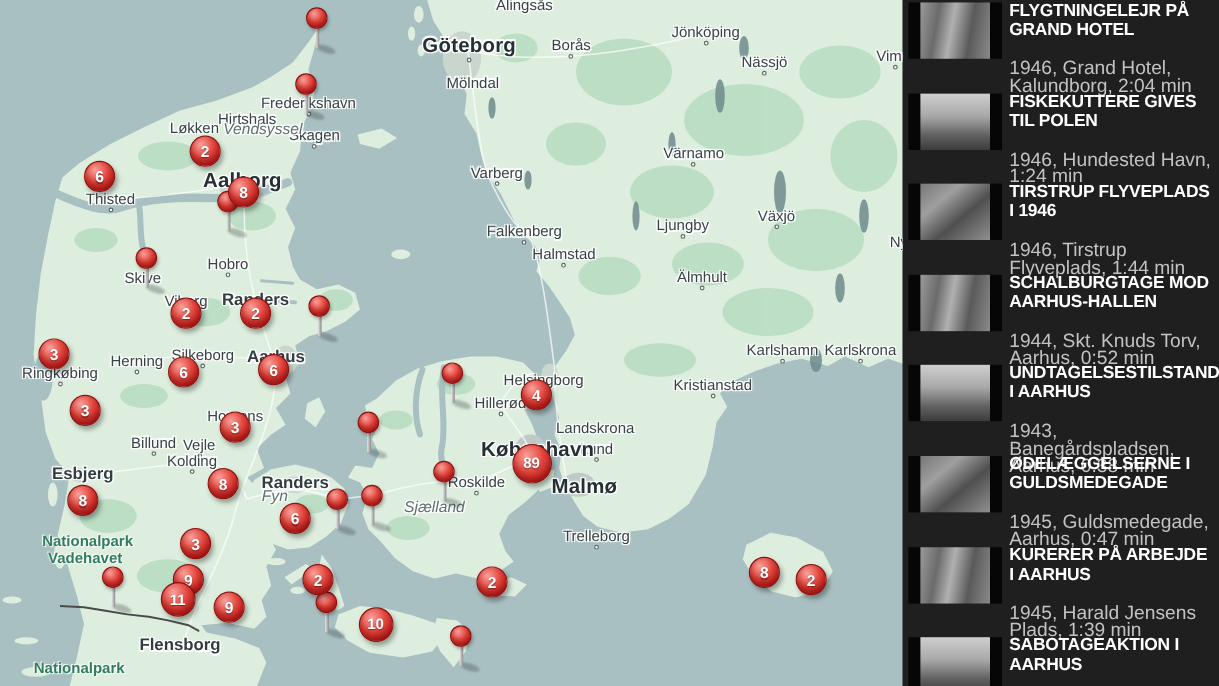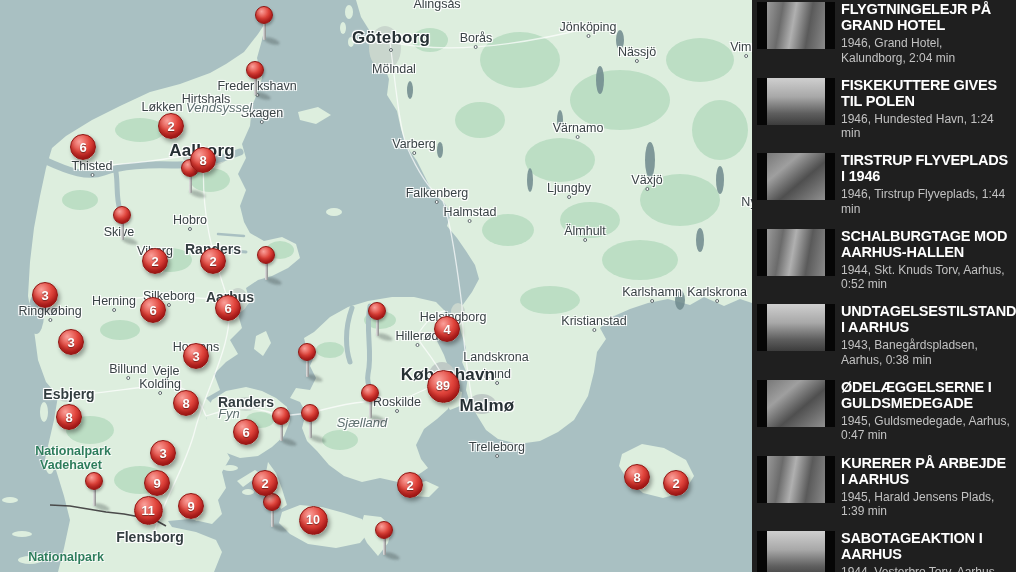--- a/index.html
+++ b/index.html
@@ -42,21 +42,21 @@
   .sidebar{width:264px;height:572px;background:var(--sbg,#1f1f1f);overflow:hidden;flex:0 0 auto;padding:1px 0 0 5px;}
   .vitem{display:flex;align-items:flex-start;height:75.6px;cursor:pointer;}
   .thumb{width:78px;height:47px;background:#060606;display:flex;flex:0 0 auto;margin-top:1px;}
   .thumb .ph{width:58px;height:47px;margin:0 auto;}
   .ph0{background:linear-gradient(100deg,#9a9a9a 0%,#6b6b6b 25%,#b0b0b0 45%,#5a5a5a 70%,#8a8a8a 100%);}
   .ph1{background:linear-gradient(180deg,#cfcfcf 0%,#a8a8a8 40%,#5f5f5f 75%,#3c3c3c 100%);}
   .ph2{background:linear-gradient(140deg,#787878 0%,#9f9f9f 30%,#4f4f4f 60%,#909090 100%);}
   .vtext{margin-left:6px;width:169px;}
   .vtitle{color:var(--title,#fff);font-weight:700;font-size:14.5px;line-height:16px;
        text-transform:uppercase;letter-spacing:-0.2px;}
-  .vmeta{color:var(--meta,#c2c2c2);font-size:12px;line-height:14.5px;margin-top:3px;}
+  .vmeta{color:var(--meta,#c2c2c2);font-size:16px;line-height:14.5px;margin-top:18px;}
 </style>
 </head>
 <body>
 
 <div class="app" style="--water: #a9c0c2; --sbg: #1f1f1f; --title: #ffffff; --meta: #c2c2c2; --park: #2e7d5c;">
 
   <div class="map">
     <svg width="752" height="572" viewBox="0 0 752 572">
 
       <rect x="0" y="0" width="752" height="572" fill="#a9c0c2"></rect>
@@ -300,21 +300,21 @@
         <div class="marker" style="width: 26px; height: 26px; left: 140px; top: 297px; font-size: 13px;">6</div>
         <div class="marker" style="width: 26px; height: 26px; left: 215px; top: 295px; font-size: 13px;">6</div>
         <div class="marker" style="width: 26px; height: 26px; left: 58px; top: 329px; font-size: 13px;">3</div>
         <div class="marker" style="width: 26px; height: 26px; left: 183px; top: 343px; font-size: 13px;">3</div>
         <div class="marker" style="width: 26px; height: 26px; left: 56px; top: 404px; font-size: 13px;">8</div>
         <div class="marker" style="width: 26px; height: 26px; left: 173px; top: 390px; font-size: 13px;">8</div>
         <div class="marker" style="width: 26px; height: 26px; left: 233px; top: 419px; font-size: 13px;">6</div>
         <div class="marker" style="width: 26px; height: 26px; left: 150px; top: 440px; font-size: 13px;">3</div>
         <div class="marker" style="width: 26px; height: 26px; left: 144px; top: 470px; font-size: 13px;">9</div>
         <div class="marker" style="width: 26px; height: 26px; left: 178px; top: 493px; font-size: 13px;">9</div>
-        <div class="marker" style="width: 29px; height: 29px; left: 133.5px; top: 496px; font-size: 12.5px;">11</div>
+        <div class="marker" style="width: 29px; height: 29px; left: 133.5px; top: 485px; font-size: 12.5px;">11</div>
         <div class="marker" style="width: 26px; height: 26px; left: 252px; top: 470px; font-size: 13px;">2</div>
         <div class="marker" style="width: 29px; height: 29px; left: 298.5px; top: 505.5px; font-size: 12.5px;">10</div>
         <div class="marker" style="width: 26px; height: 26px; left: 397px; top: 472px; font-size: 13px;">2</div>
         <div class="marker" style="width: 26px; height: 26px; left: 434px; top: 316px; font-size: 13px;">4</div>
         <div class="marker" style="width: 33px; height: 33px; left: 426.5px; top: 369.5px; font-size: 12.5px;">89</div>
         <div class="marker" style="width: 26px; height: 26px; left: 624px; top: 464px; font-size: 13px;">8</div>
         <div class="marker" style="width: 26px; height: 26px; left: 663px; top: 470px; font-size: 13px;">2</div>
       </div>
   </div>
 

